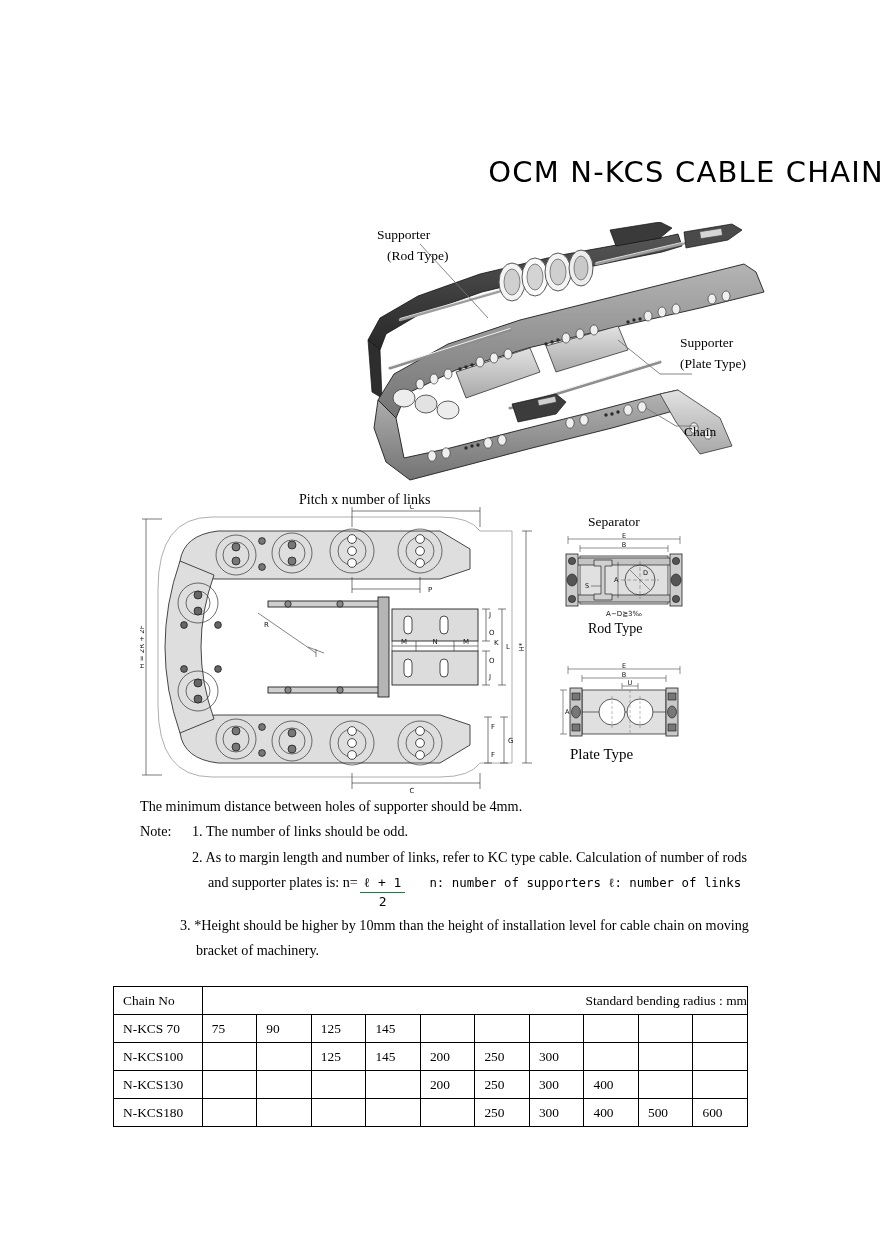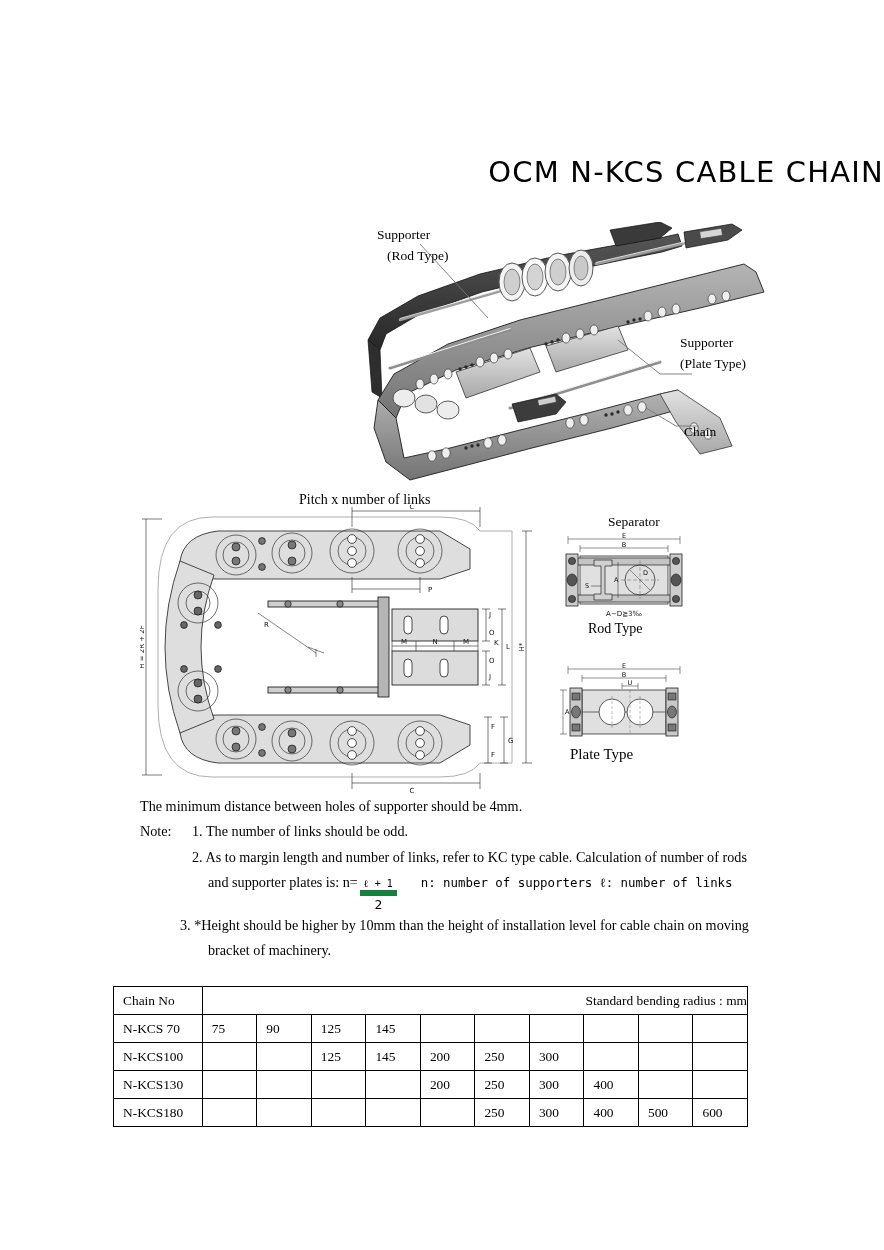--- a/index.html
+++ b/index.html
@@ -54,56 +54,56 @@
   .callout.lbl-chain { top: 421px; left: 684px; }
 
   
   .drawing-area { position: absolute; top: 488px; left: 0; width: 884px; height: 300px; }
 
   .pitch-label {
     position: absolute; top: 492px; left: 299px;
     font-size: 14px;
   }
   .sep-label {
-    position: absolute; top: 514px; left: 608px;
+    position: absolute; top: 514px; left: 588px;
     font-size: 13.5px;
   }
   .rodtype-label {
     position: absolute; top: 621px; left: 588px;
     font-size: 14px;
   }
   .platetype-label {
     position: absolute; top: 746px; left: 570px;
     font-size: 15px;
   }
 
   
   .notes { position: absolute; top: 798px; left: 0; width: 884px; font-size: 14.2px; }
   .note-line { position: absolute; white-space: nowrap; }
   .n0 { top: 0px;  left: 140px; }
   .n1 { top: 25px; left: 140px; }
   .n1 .num { display: inline-block; width: 52px; }
   .n2 { top: 51px; left: 192px; }
   .n3 { top: 76px; left: 208px; }
   .n4 { top: 119px; left: 180px; }
-  .n5 { top: 144px; left: 208px; }
+  .n5 { top: 144px; left: 196px; }
 
   .frac {
     display: inline-block;
     position: relative;
     vertical-align: baseline;
     text-align: center;
     margin: 0 2px;
   }
   .frac .numer {
     display: block;
-    border-bottom: 6px solid #15803d;
+    border-bottom: 1px solid #15803d;
     padding: 0 4px 1px 4px;
     font-family: "DejaVu Sans Mono", monospace;
-    font-size: 10px;
+    font-size: 13px;
   }
   .frac .denom {
     position: absolute;
     left: 0; right: 0;
     top: 19px;
     font-family: "DejaVu Sans Mono", monospace;
     font-size: 13px;
   }
   .mono-note {
     font-family: "DejaVu Sans Mono", monospace;

